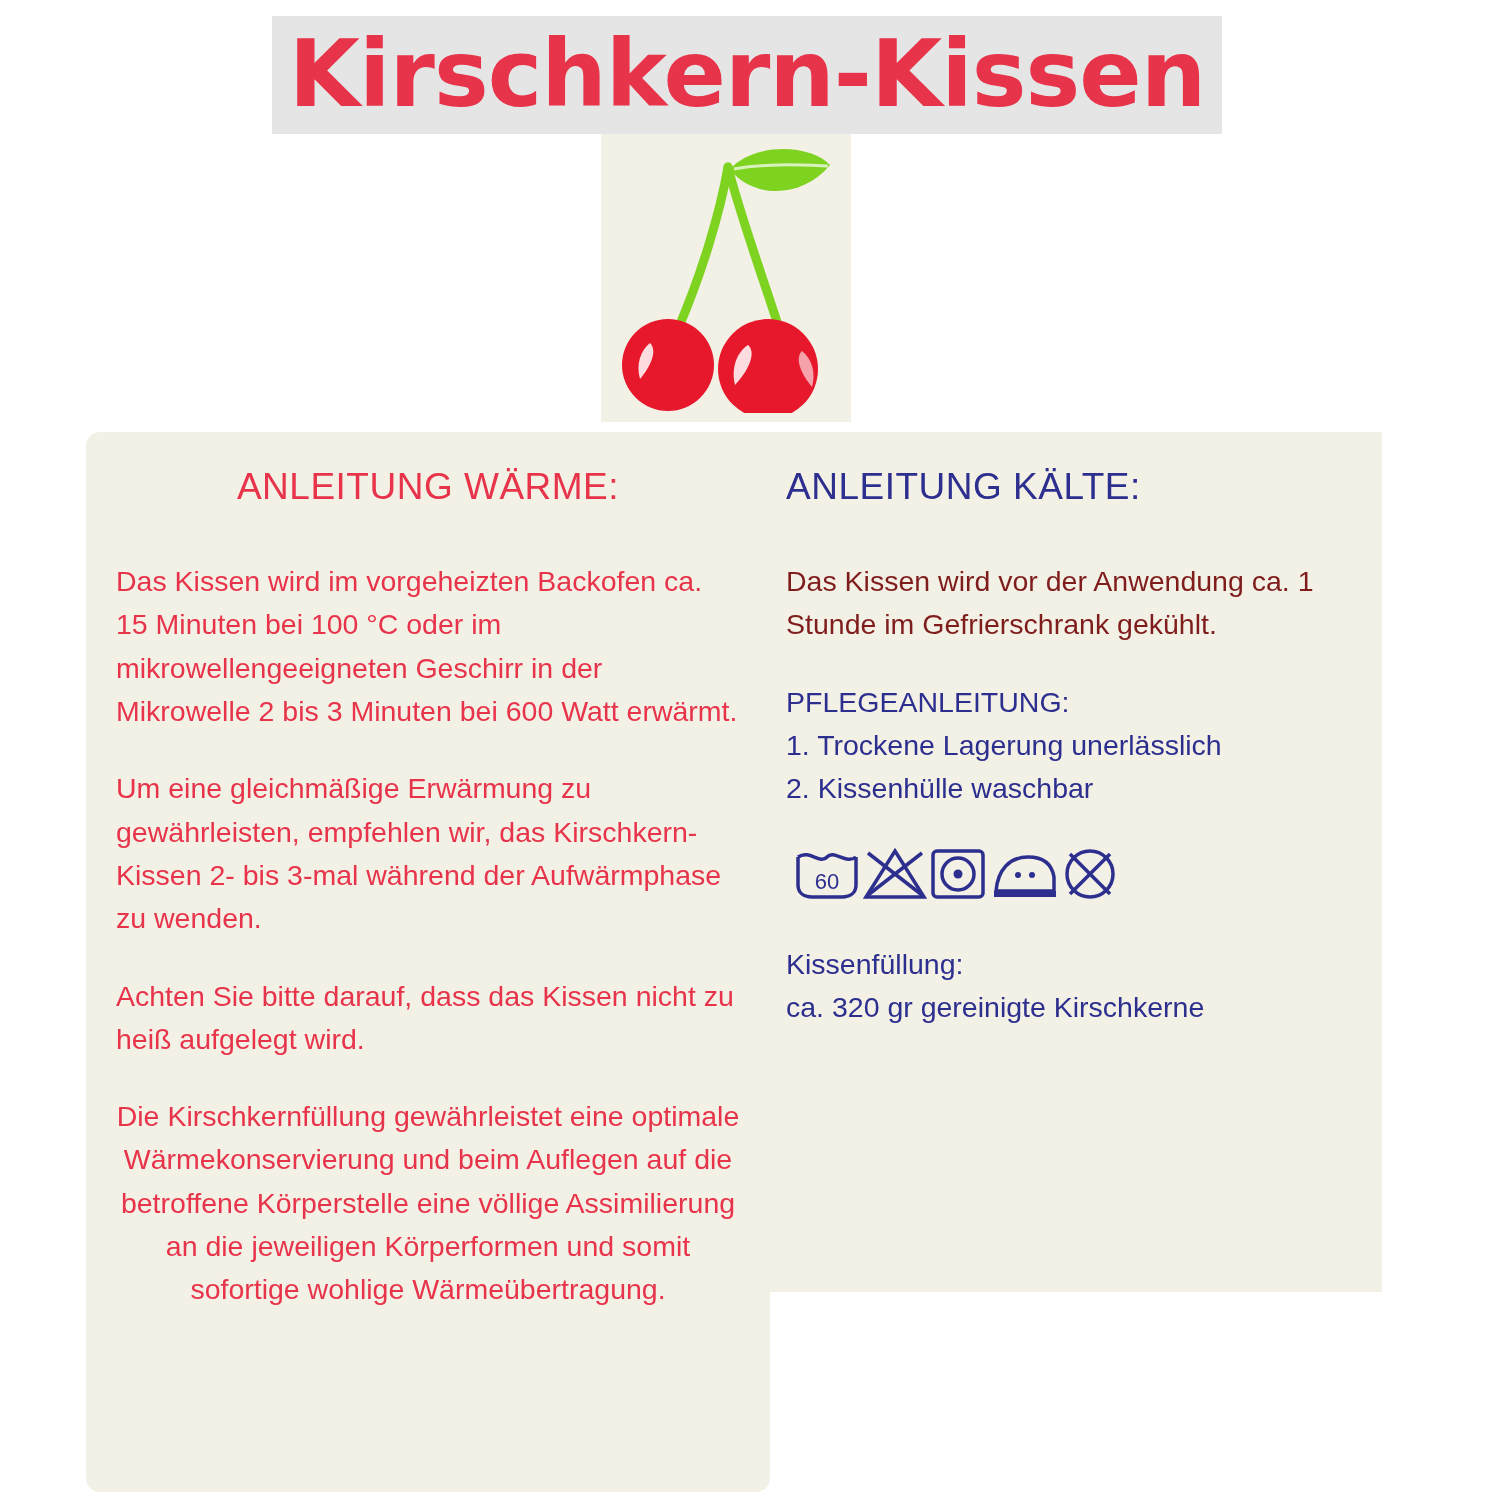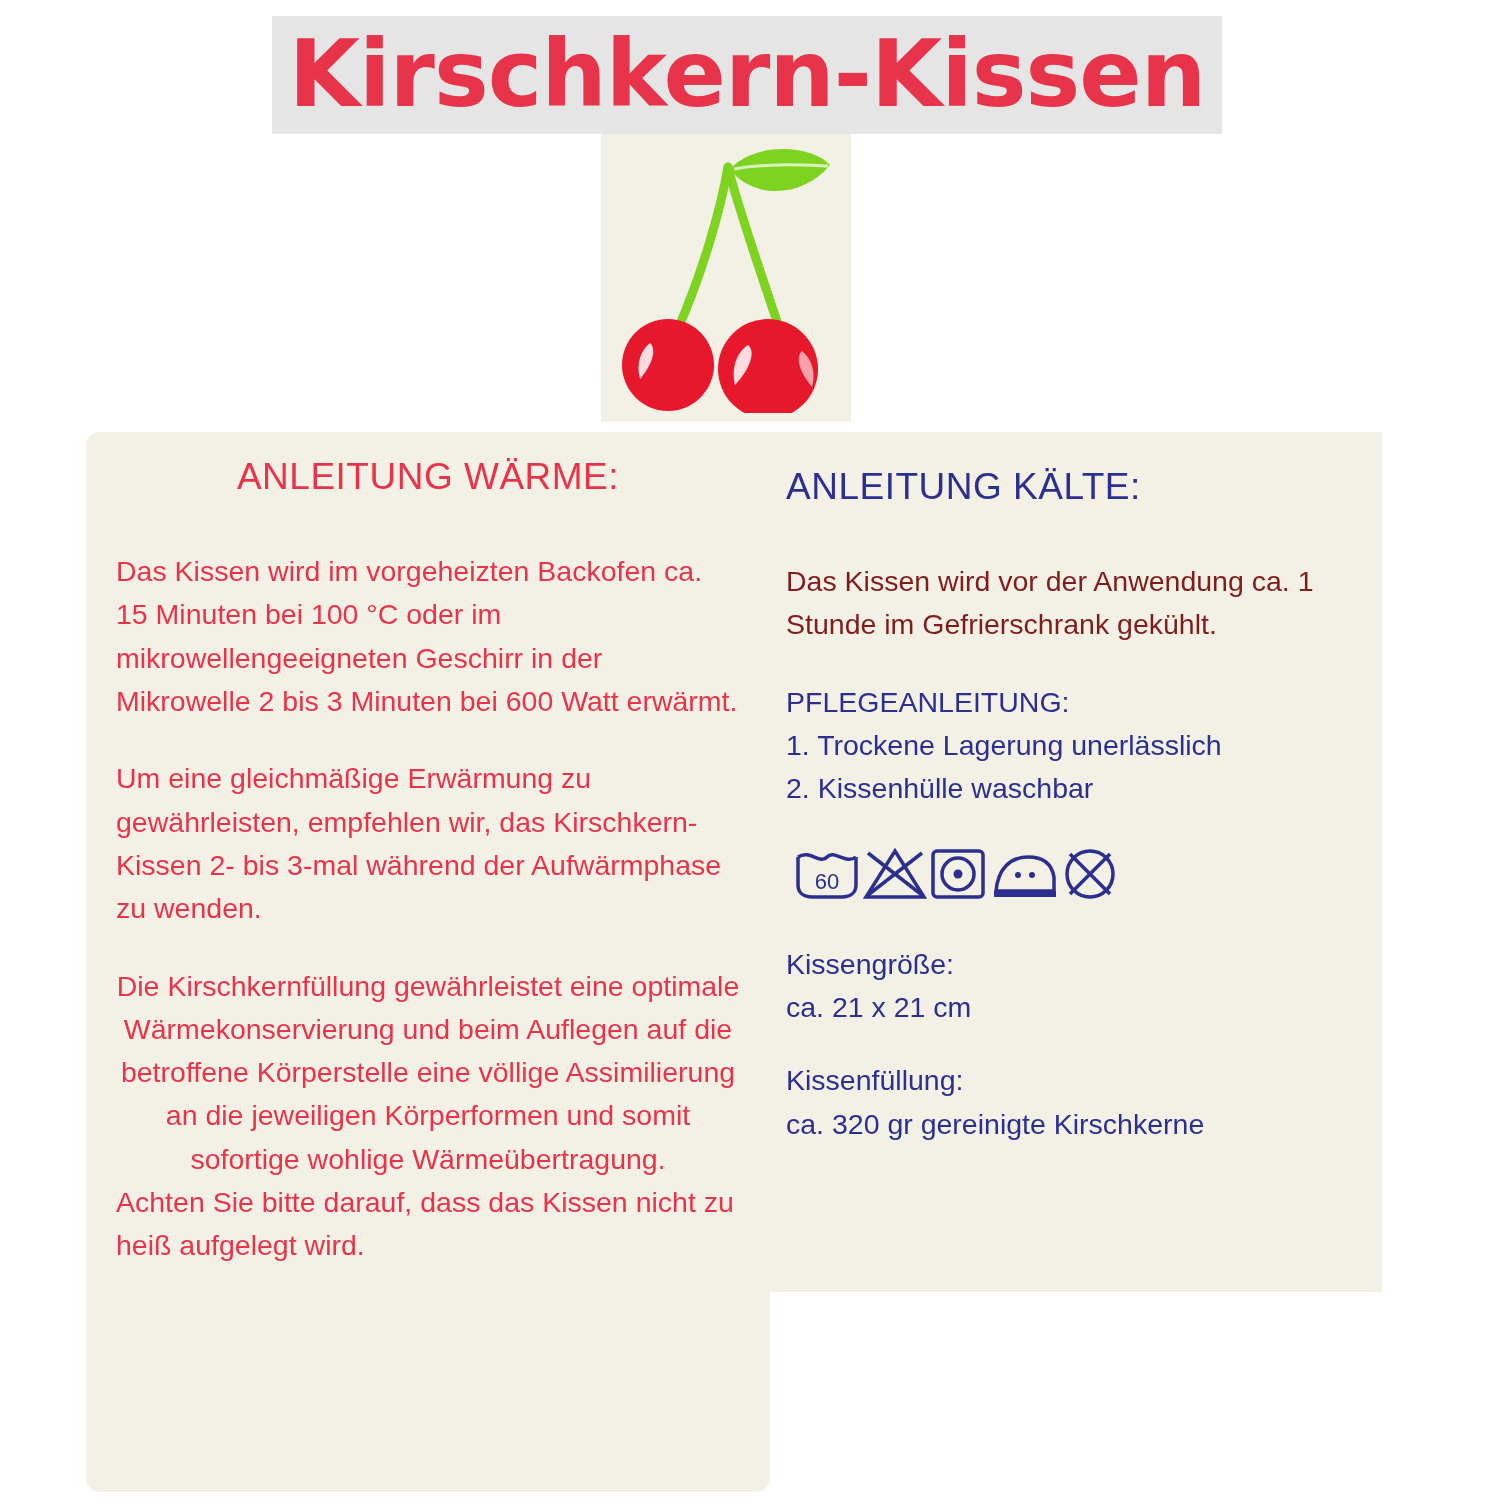--- a/index.html
+++ b/index.html
@@ -55,21 +55,21 @@
   .panel {
     position: absolute;
     background: #f3f0e6;
     box-sizing: border-box;
   }
   .panel-warm {
     left: 86px;
     top: 432px;
     width: 684px;
     height: 1060px;
-    padding: 24px 30px 20px 30px;
+    padding: 34px 30px 20px 30px;
     border-radius: 14px;
   }
   .panel-cold {
     left: 744px;
     top: 432px;
     width: 638px;
     height: 860px;
     padding: 34px 40px 20px 42px;
   }
 
@@ -152,22 +152,22 @@
     <circle cx="152" cy="226" r="50" fill="#e8182c"></circle>
     <path d="M132 202 C120 210 115 226 119 242 C132 228 141 210 132 202 Z" fill="#ffffff" opacity="0.85"></path>
     <path d="M186 208 C196 216 200 230 196 244 C186 232 178 216 186 208 Z" fill="#ffffff" opacity="0.6"></path>
   </svg>
 </div>
 
 <div class="panel panel-warm">
   <h2 class="heading-warm">ANLEITUNG WÄRME:</h2>
   <p class="warm-para">Das Kissen wird im vorgeheizten Backofen ca. 15 Minuten bei 100 °C oder im mikrowellengeeigneten Geschirr in der Mikrowelle 2 bis 3 Minuten bei 600 Watt erwärmt.</p>
   <p class="warm-para">Um eine gleichmäßige Erwärmung zu gewährleisten, empfehlen wir, das Kirschkern-Kissen 2- bis 3-mal während der Aufwärmphase zu wenden.</p>
+  <p class="warm-para">Achten Sie bitte darauf, dass das Kissen nicht zu heiß aufgelegt wird.</p>
   <p class="warm-para last">Die Kirschkernfüllung gewährleistet eine optimale Wärmekonservierung und beim Auflegen auf die betroffene Körperstelle eine völlige Assimilierung an die jeweiligen Körperformen und somit sofortige wohlige Wärmeübertragung.</p>
-  <p class="warm-para">Achten Sie bitte darauf, dass das Kissen nicht zu heiß aufgelegt wird.</p>
 </div>
 
 <div class="panel panel-cold">
   <h2 class="heading-cold">ANLEITUNG KÄLTE:</h2>
   <p class="cold-para">Das Kissen wird vor der Anwendung ca. 1 Stunde im Gefrierschrank gekühlt.</p>
 
   <div class="cold-list">
     <div class="li">PFLEGEANLEITUNG:</div>
     <div class="li">1. Trockene Lagerung unerlässlich</div>
     <div class="li">2. Kissenhülle waschbar</div>
@@ -200,22 +200,18 @@
       <circle cx="44" cy="30" r="3" fill="#2d2f8f"></circle>
     </svg>
 
     <svg width="60" height="58" viewBox="0 0 60 58">
       <circle cx="30" cy="29" r="23" stroke="#2d2f8f" stroke-width="3.5" fill="none"></circle>
       <path d="M10 9 L50 49" stroke="#2d2f8f" stroke-width="3.5"></path>
       <path d="M50 9 L10 49" stroke="#2d2f8f" stroke-width="3.5"></path>
     </svg>
   </div>
 
-  <div class="spec-block">
-    <div>Kissengröße:</div>
-    <div>ca. 21 x 21 cm</div>
-  </div>
 
   <div class="spec-block">
     <div>Kissenfüllung:</div>
     <div>ca. 320 gr gereinigte Kirschkerne</div>
   </div>
 </div>
 
 </body></html>

